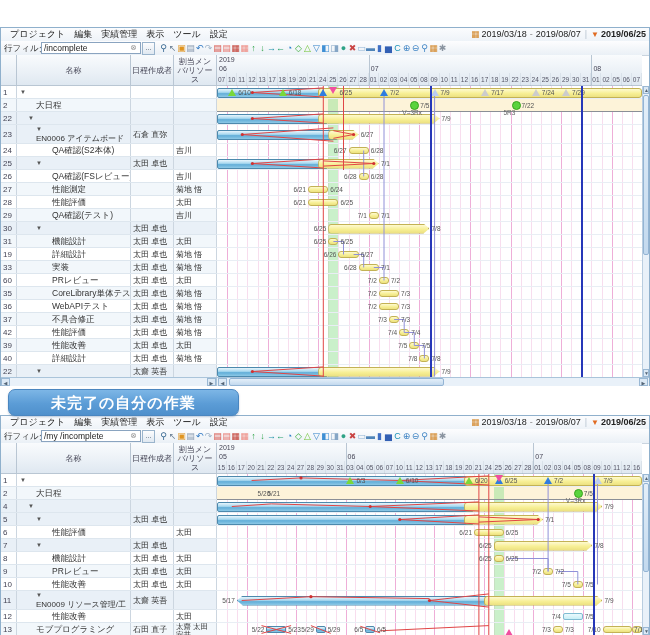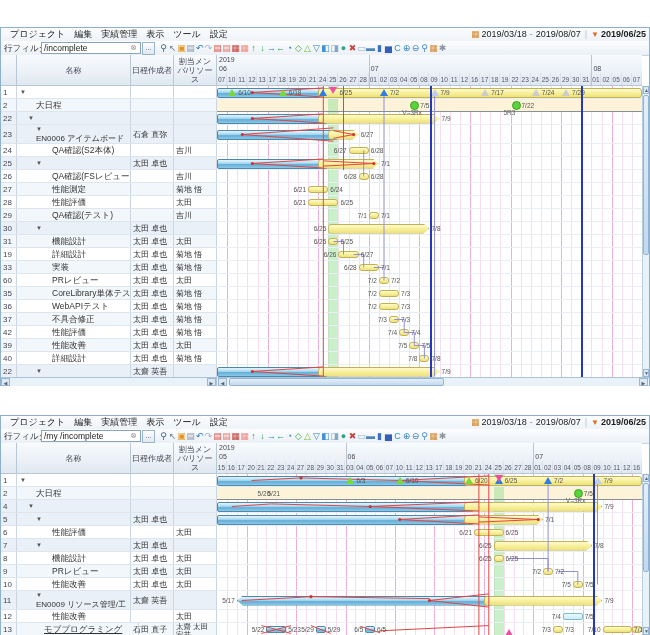--- a/index.html
+++ b/index.html
@@ -29,20 +29,21 @@
   .daylab{position:absolute;top:18px;height:13px;line-height:13px;text-align:center;font-size:6.5px;color:#556;
           box-sizing:border-box;border-right:1px solid rgba(120,140,160,.12);}
   .sbtn{position:absolute;background:#dce9f5;border:1px solid #9ab8d4;box-sizing:border-box;color:#567;
         font-size:5px;line-height:7px;text-align:center;}
   .sthumb{position:absolute;background:linear-gradient(180deg,#e4eff9,#c3d9ee);border:1px solid #93b4d4;box-sizing:border-box;border-radius:2px;}
 </style>
 </head>
 <body>
 
 <div id="app">
+  <div class="badge" style="top:389px">未完了の自分の作業</div>
 <div class="panel" style="top: 0px; height: 386px;">
       <div class="win" style="top: 27px; height: 358px;">
         <div class="menubar"><div class="mitem">プロジェクト</div><div class="mitem">編集</div><div class="mitem">実績管理</div><div class="mitem">表示</div><div class="mitem">ツール</div><div class="mitem">設定</div><div class="mright"><div style="display: inline-block; color: rgb(212, 138, 47); font-size: 9px; margin-right: 2px;">▦</div><div style="display: inline-block;">2019/03/18</div><div style="display: inline-block; margin: 0px 3px; color: rgb(136, 136, 136);">-</div><div style="display: inline-block;">2019/08/07</div><div style="display: inline-block; margin: 0px 4px; color: rgb(184, 196, 208);">|</div><div style="display: inline-block; color: rgb(224, 107, 34); font-size: 8px; margin-right: 2px;">▼</div><div style="display: inline-block; font-weight: bold;">2019/06/25</div></div></div>
         <div class="toolbar">
           <div style="position: absolute; left: 3px; top: 0px; line-height: 14px; font-size: 8.5px;">行フィルタ</div>
           <div style="position: absolute; left: 40px; top: 1px; width: 96px; height: 10px; background: rgb(255, 255, 255); border: 1px solid rgb(138, 164, 192); font-size: 8.5px; line-height: 10px; padding-left: 2px; color: rgb(34, 34, 34);">/incomplete</div>
           <div style="position: absolute; left: 129px; top: 1px; font-size: 8px; color: rgb(153, 153, 153); line-height: 12px;">⊗</div>
           <div style="position: absolute; left: 141px; top: 1px; width: 11px; height: 11px; background: linear-gradient(rgb(253, 253, 254), rgb(223, 232, 241)); border: 1px solid rgb(154, 180, 204); font-size: 7px; line-height: 9px; text-align: center; color: rgb(68, 85, 102);">...</div>
           <div style="position: absolute; left: 158px; top: 0px; white-space: nowrap;"><div class="ticon" style="color: rgb(51, 101, 143);">⚲</div><div class="ticon" style="color: rgb(107, 127, 148);">↖</div><div class="ticon" style="color: rgb(224, 148, 31);">▣</div><div class="ticon" style="color: rgb(138, 155, 176);">▤</div><div class="ticon" style="color: rgb(47, 120, 196);">↶</div><div class="ticon" style="color: rgb(159, 179, 200);">↷</div><div class="ticon" style="color: rgb(216, 84, 74);">▤</div><div class="ticon" style="color: rgb(232, 118, 109);">▤</div><div class="ticon" style="color: rgb(196, 66, 56);">▦</div><div class="ticon" style="color: rgb(239, 141, 132);">▦</div><div class="ticon" style="color: rgb(47, 163, 71);">↑</div><div class="ticon" style="color: rgb(47, 163, 71);">↓</div><div class="ticon" style="color: rgb(31, 148, 168);">→</div><div class="ticon" style="color: rgb(39, 160, 107);">←</div><div class="ticon" style="color: rgb(47, 128, 201);">◔</div><div class="ticon" style="color: rgb(63, 174, 63);">◇</div><div class="ticon" style="color: rgb(111, 196, 50);">△</div><div class="ticon" style="color: rgb(47, 128, 201);">▽</div><div class="ticon" style="color: rgb(63, 143, 212);">◧</div><div class="ticon" style="color: rgb(134, 166, 198);">◨</div><div class="ticon" style="color: rgb(47, 163, 134);">●</div><div class="ticon" style="color: rgb(201, 68, 68);">✖</div><div class="ticon" style="color: rgb(143, 178, 212);">▭</div><div class="ticon" style="color: rgb(79, 132, 184);">▬</div><div class="ticon" style="color: rgb(63, 111, 196);">▮</div><div class="ticon" style="color: rgb(51, 96, 180);">▅</div><div class="ticon" style="color: rgb(31, 148, 184);">C</div><div class="ticon" style="color: rgb(63, 132, 196);">⊕</div><div class="ticon" style="color: rgb(63, 132, 196);">⊖</div><div class="ticon" style="color: rgb(63, 132, 196);">⚲</div><div class="ticon" style="color: rgb(212, 138, 47);">▦</div><div class="ticon" style="color: rgb(138, 148, 160);">✱</div></div>
         </div>
@@ -734,20 +735,20 @@
             <div class="lcell" style="left: 173px; width: 43px; padding-left: 2px; font-size: 8px; line-height: 19px;"></div>
           </div>
           <div class="lrow" style="top: 136px; height: 13px; background: rgb(255, 255, 255);">
             <div class="lcell" style="left: 0px; width: 16px; padding-left: 2px; font-size: 8px; color: rgb(68, 68, 85); line-height: 13px;">12</div>
             <div class="lcell" style="left: 16px; width: 114px; padding-left: 35px; line-height: 13px;"><div style="display: inline;">性能改善</div></div>
             <div class="lcell" style="left: 130px; width: 43px; padding-left: 2px; font-size: 8px; line-height: 13px;"></div>
             <div class="lcell" style="left: 173px; width: 43px; padding-left: 2px; font-size: 8px; line-height: 13px;">太田</div>
           </div>
           <div class="lrow" style="top: 149px; height: 13px; background: rgb(242, 247, 251);">
             <div class="lcell" style="left: 0px; width: 16px; padding-left: 2px; font-size: 8px; color: rgb(68, 68, 85); line-height: 13px;">13</div>
-            <div class="lcell" style="left: 24px; width: 114px; padding-left: 19px; line-height: 13px; text-decoration: underline;"><div style="display: inline;">モブプログラミング</div></div>
+            <div class="lcell" style="left: 16px; width: 114px; padding-left: 19px; line-height: 13px;"><div style="display: inline;">モブプログラミング</div></div>
             <div class="lcell" style="left: 130px; width: 43px; padding-left: 2px; font-size: 8px; line-height: 13px;">石田 直子</div>
             <div class="lcell" style="left: 173px; width: 43px; padding-left: 2px; font-size: 7.5px; white-space: normal; line-height: 8px;">太齋 太田 安井…</div>
           </div>
         </div>
       </div>
     </div>
   </div>
 
 </body></html>

